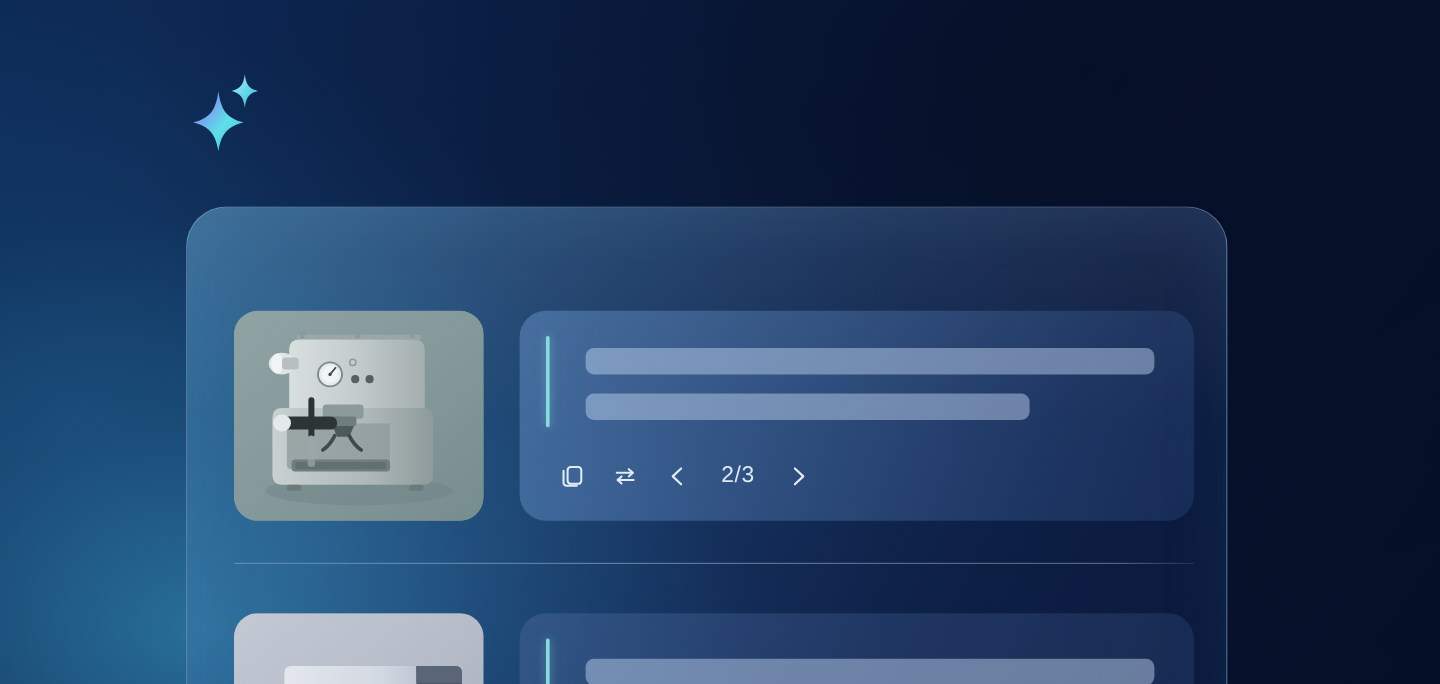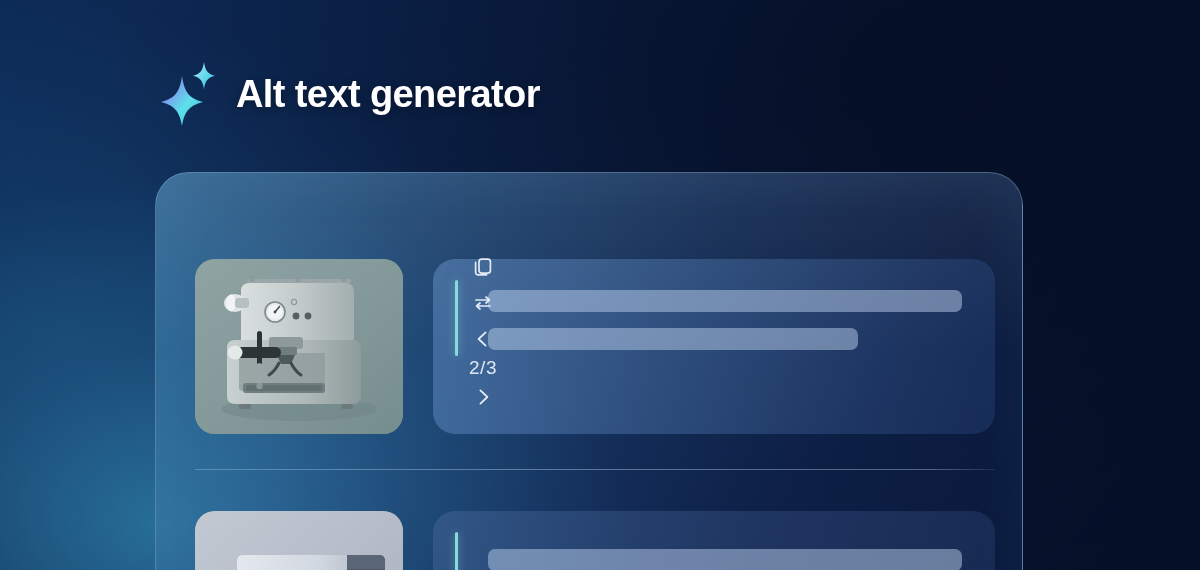--- a/index.html
+++ b/index.html
@@ -149,21 +149,20 @@
   .row-2 .skel-1 { left: 55px; top: 38px; width: 474px; }
 
   
   .controls {
     position: absolute;
     left: 22px;
     bottom: 19px;
     display: flex;
     align-items: center;
     gap: 0;
-    flex-direction: column;
   }
   .ctrl-btn {
     width: 44px;
     height: 36px;
     display: flex;
     align-items: center;
     justify-content: center;
     background: none;
     border: none;
     cursor: pointer;
@@ -207,21 +206,20 @@
           <linearGradient id="sparkGradSm" x1="0%" y1="0%" x2="100%" y2="100%">
             <stop offset="0%" stop-color="#bfe9f4"></stop>
             <stop offset="55%" stop-color="#5ed8ea"></stop>
             <stop offset="100%" stop-color="#46a9e4"></stop>
           </linearGradient>
         </defs>
         <path d="M22 14 C24.2 29.5 28.6 36.4 43 40 C28.6 43.6 24.2 50.5 22 64 C19.8 50.5 15.4 43.6 1 40 C15.4 36.4 19.8 29.5 22 14 Z" fill="url(#sparkGradBig)"></path>
         <path d="M44 0 C45.1 8.2 47.4 11.8 55 13.8 C47.4 15.8 45.1 19.4 44 27.5 C42.9 19.4 40.6 15.8 33 13.8 C40.6 11.8 42.9 8.2 44 0 Z" fill="url(#sparkGradSm)"></path>
       </svg>
     </span>
-    <span class="page-title">Alt text generator</span>
   </div>
 
   <div class="glass-card">
 
 
     <div class="row row-1">
 
       <div class="thumb">
         <svg viewBox="0 0 208 175" preserveAspectRatio="xMidYMid slice" aria-hidden="true">
           <defs>

